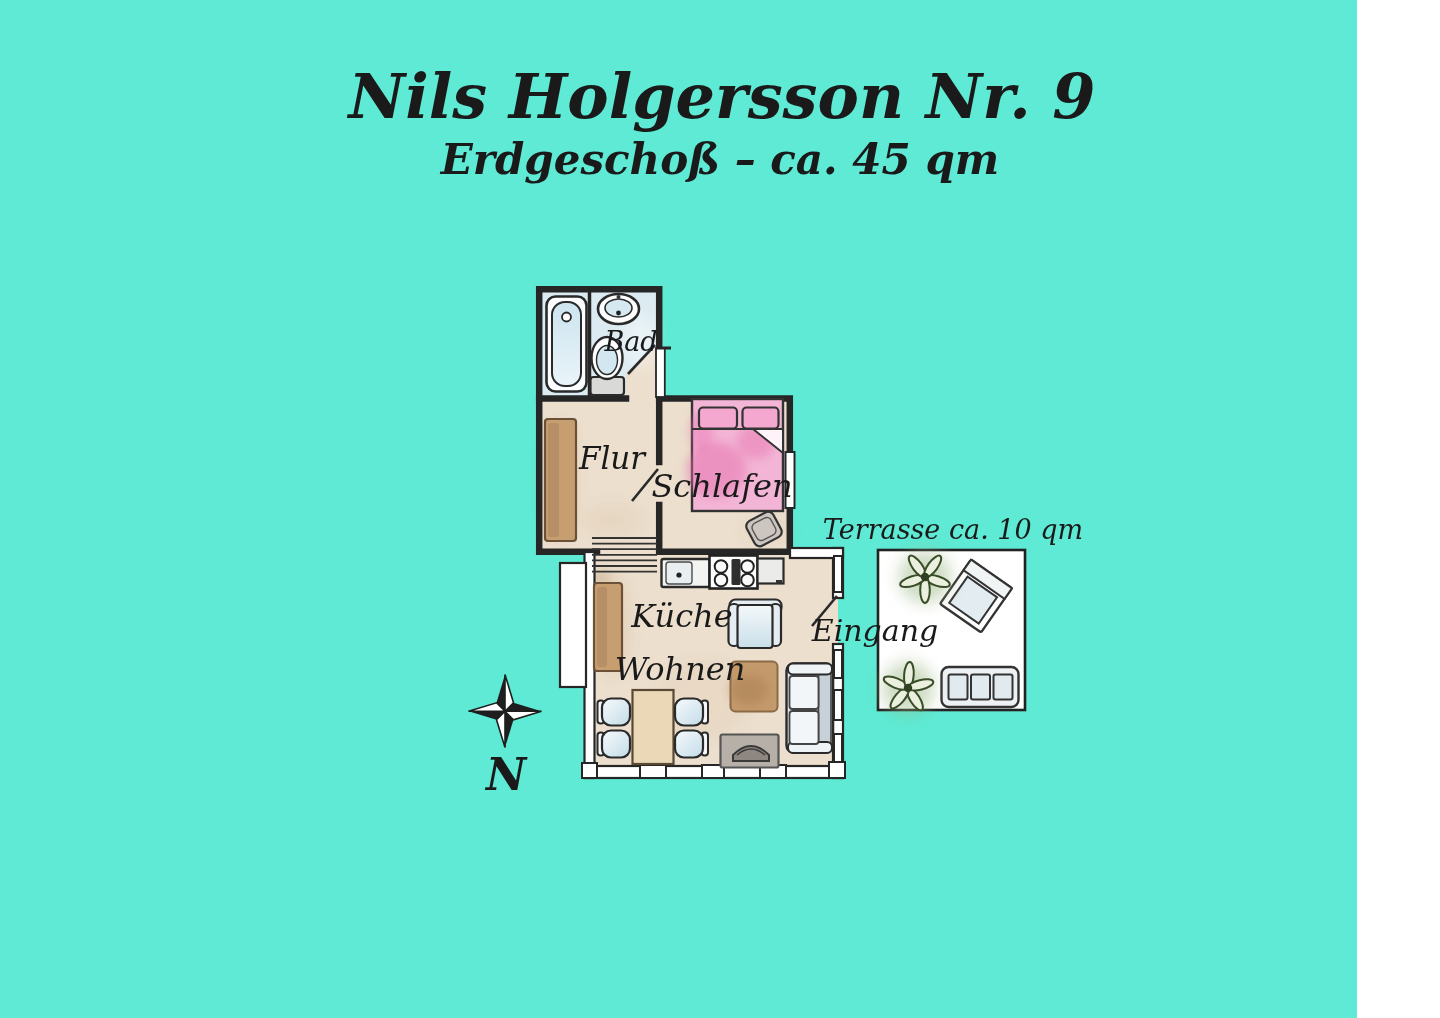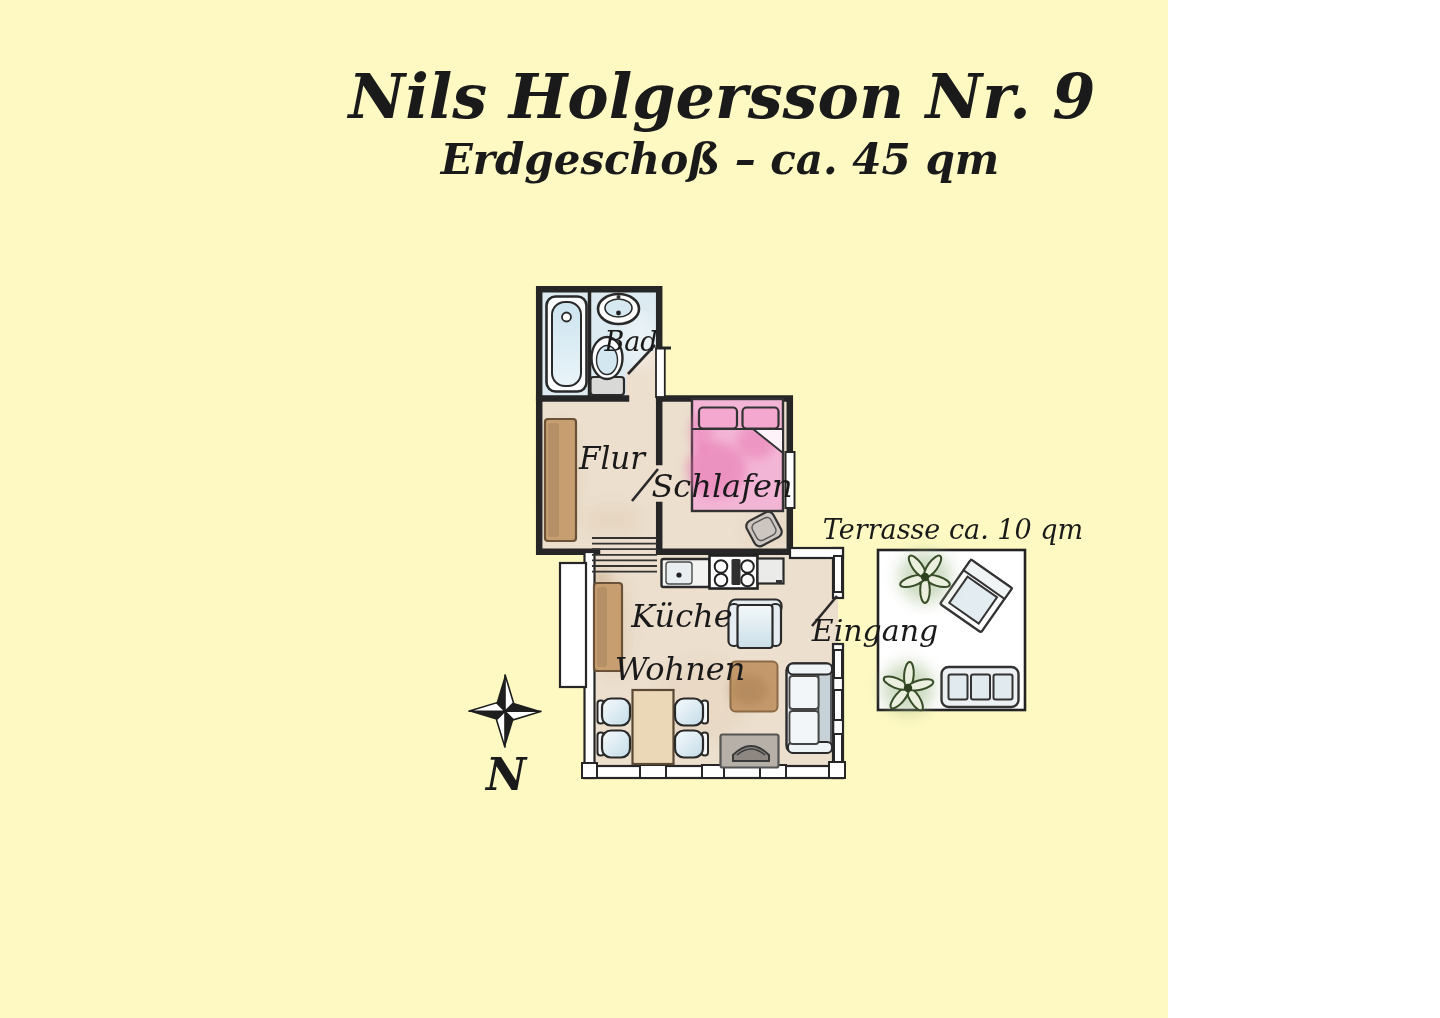--- a/index.html
+++ b/index.html
@@ -1,16 +1,16 @@
 <!DOCTYPE html>
 <html><head>
 <meta charset="utf-8">
 <style>
   html,body{margin:0;padding:0;background:#ffffff;}
-  .page{position:relative;width:1168px;height:1018px;background:#fef9c3;overflow:hidden;
+  .page{position:relative;width:1357px;height:1018px;background:#5eead4;overflow:hidden;
         font-family:"DejaVu Serif",serif;}
   svg{display:block;}
   .t-script{font-family:"DejaVu Serif",serif;font-style:italic;fill:#1a1a1a;}
   .t-bold{font-weight:bold;}
 </style>
 </head>
 <body>
 
 <div class="page">
 <svg width="1440" height="1018" viewBox="0 0 1440 1018">

